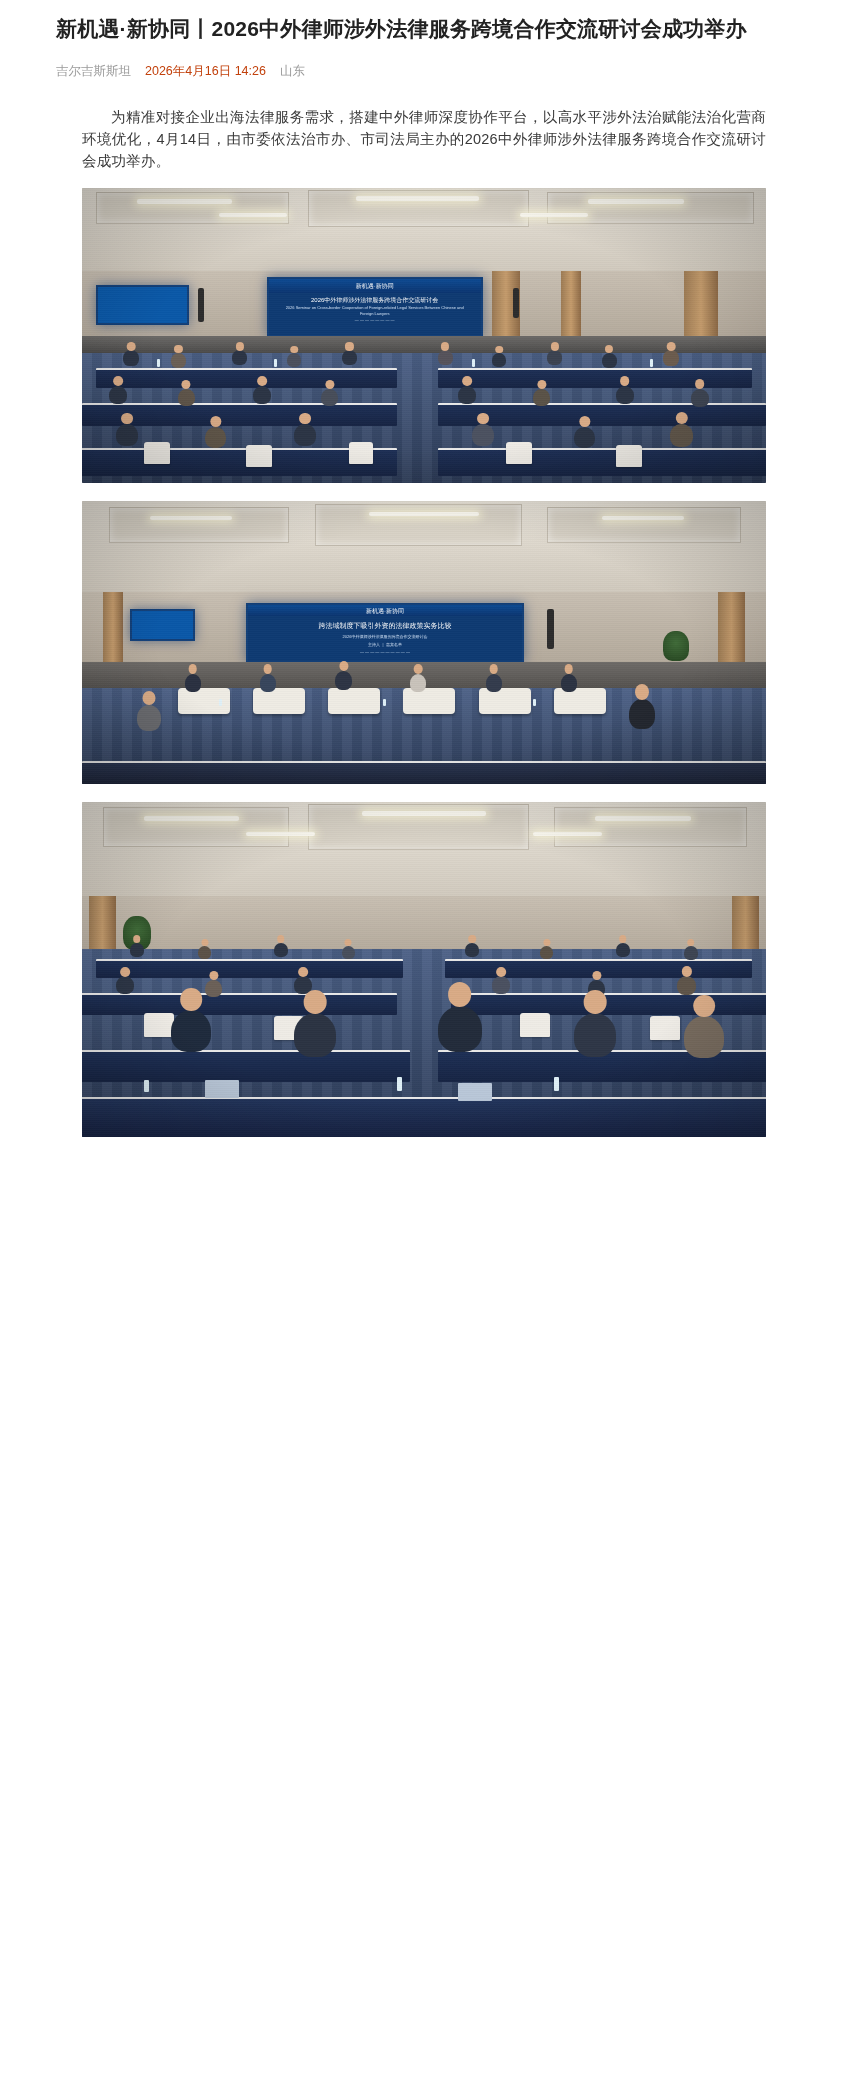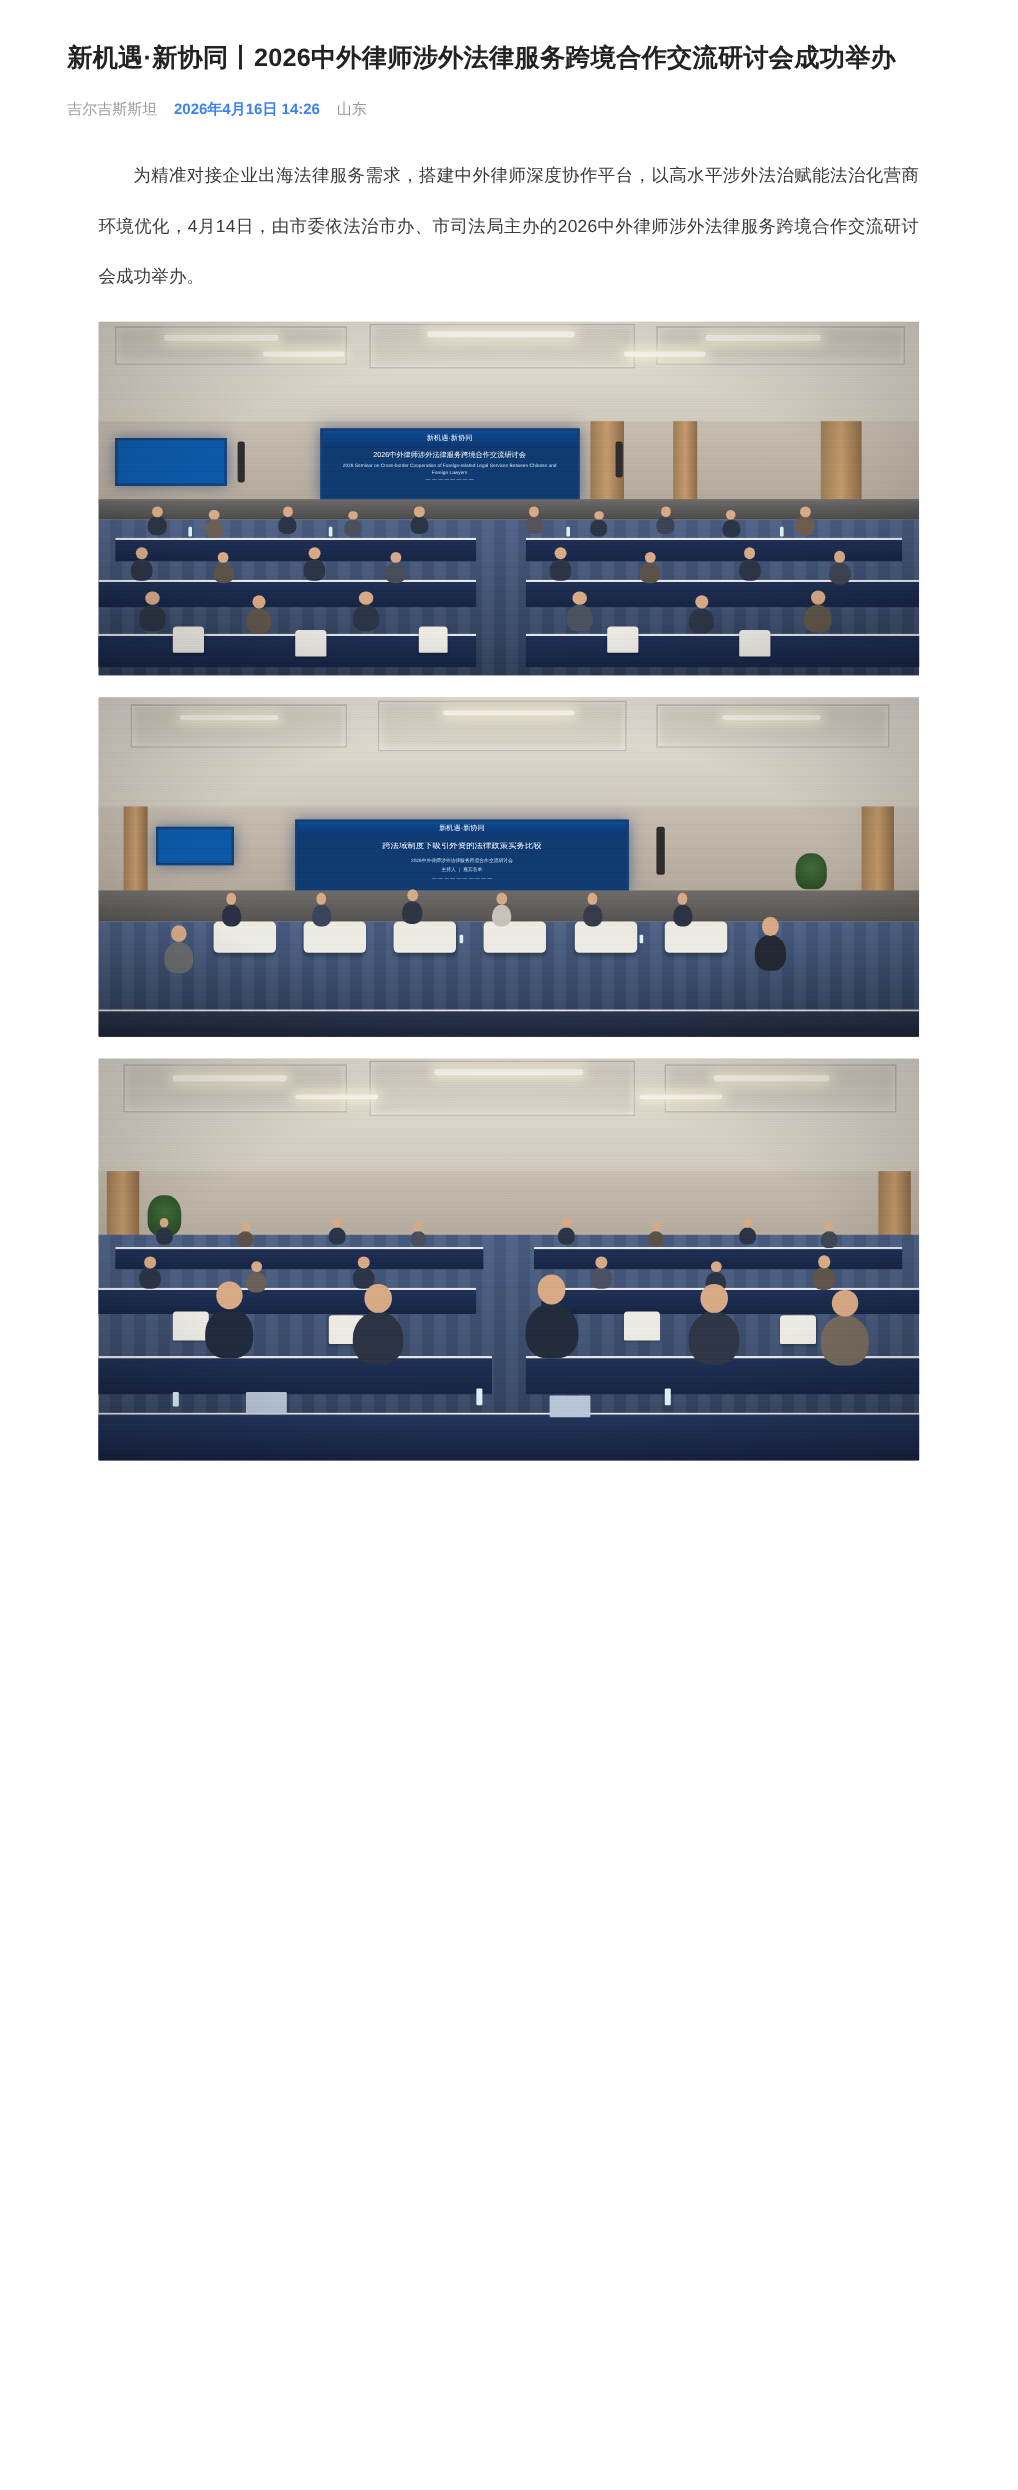--- a/index.html
+++ b/index.html
@@ -15,21 +15,21 @@
   }
   .page {
     width: 848px;
     min-height: 2075px;
     background: #ffffff;
     box-sizing: border-box;
     padding: 0;
     position: relative;
   }
   .article-header {
-    padding: 32px 56px 0 56px;
+    padding: 12px 56px 0 56px;
   }
   .article-title {
     font-size: 21px;
     line-height: 33px;
     font-weight: bold;
     color: #222222;
     margin: 0;
     letter-spacing: 0.2px;
   }
   .meta-row {
@@ -37,32 +37,31 @@
     font-size: 12.5px;
     color: #9b9b9b;
     display: flex;
     align-items: center;
     gap: 14px;
   }
   .meta-source {
     color: #9b9b9b;
   }
   .meta-date {
-    color: #3b82f6;
-    font-weight: bold;
+    color: #c2410c;
   }
   .meta-region {
     color: #9b9b9b;
   }
   .article-body {
     padding: 26px 82px 40px 82px;
   }
   .para {
     font-size: 14.5px;
-    line-height: 42px;
+    line-height: 22px;
     color: #3a3a3a;
     text-align: justify;
     text-indent: 2em;
     margin: 0 0 16px 0;
     letter-spacing: 0.2px;
   }
   .figure {
     margin: 4px 0 18px 0;
     width: 100%;
     position: relative;

